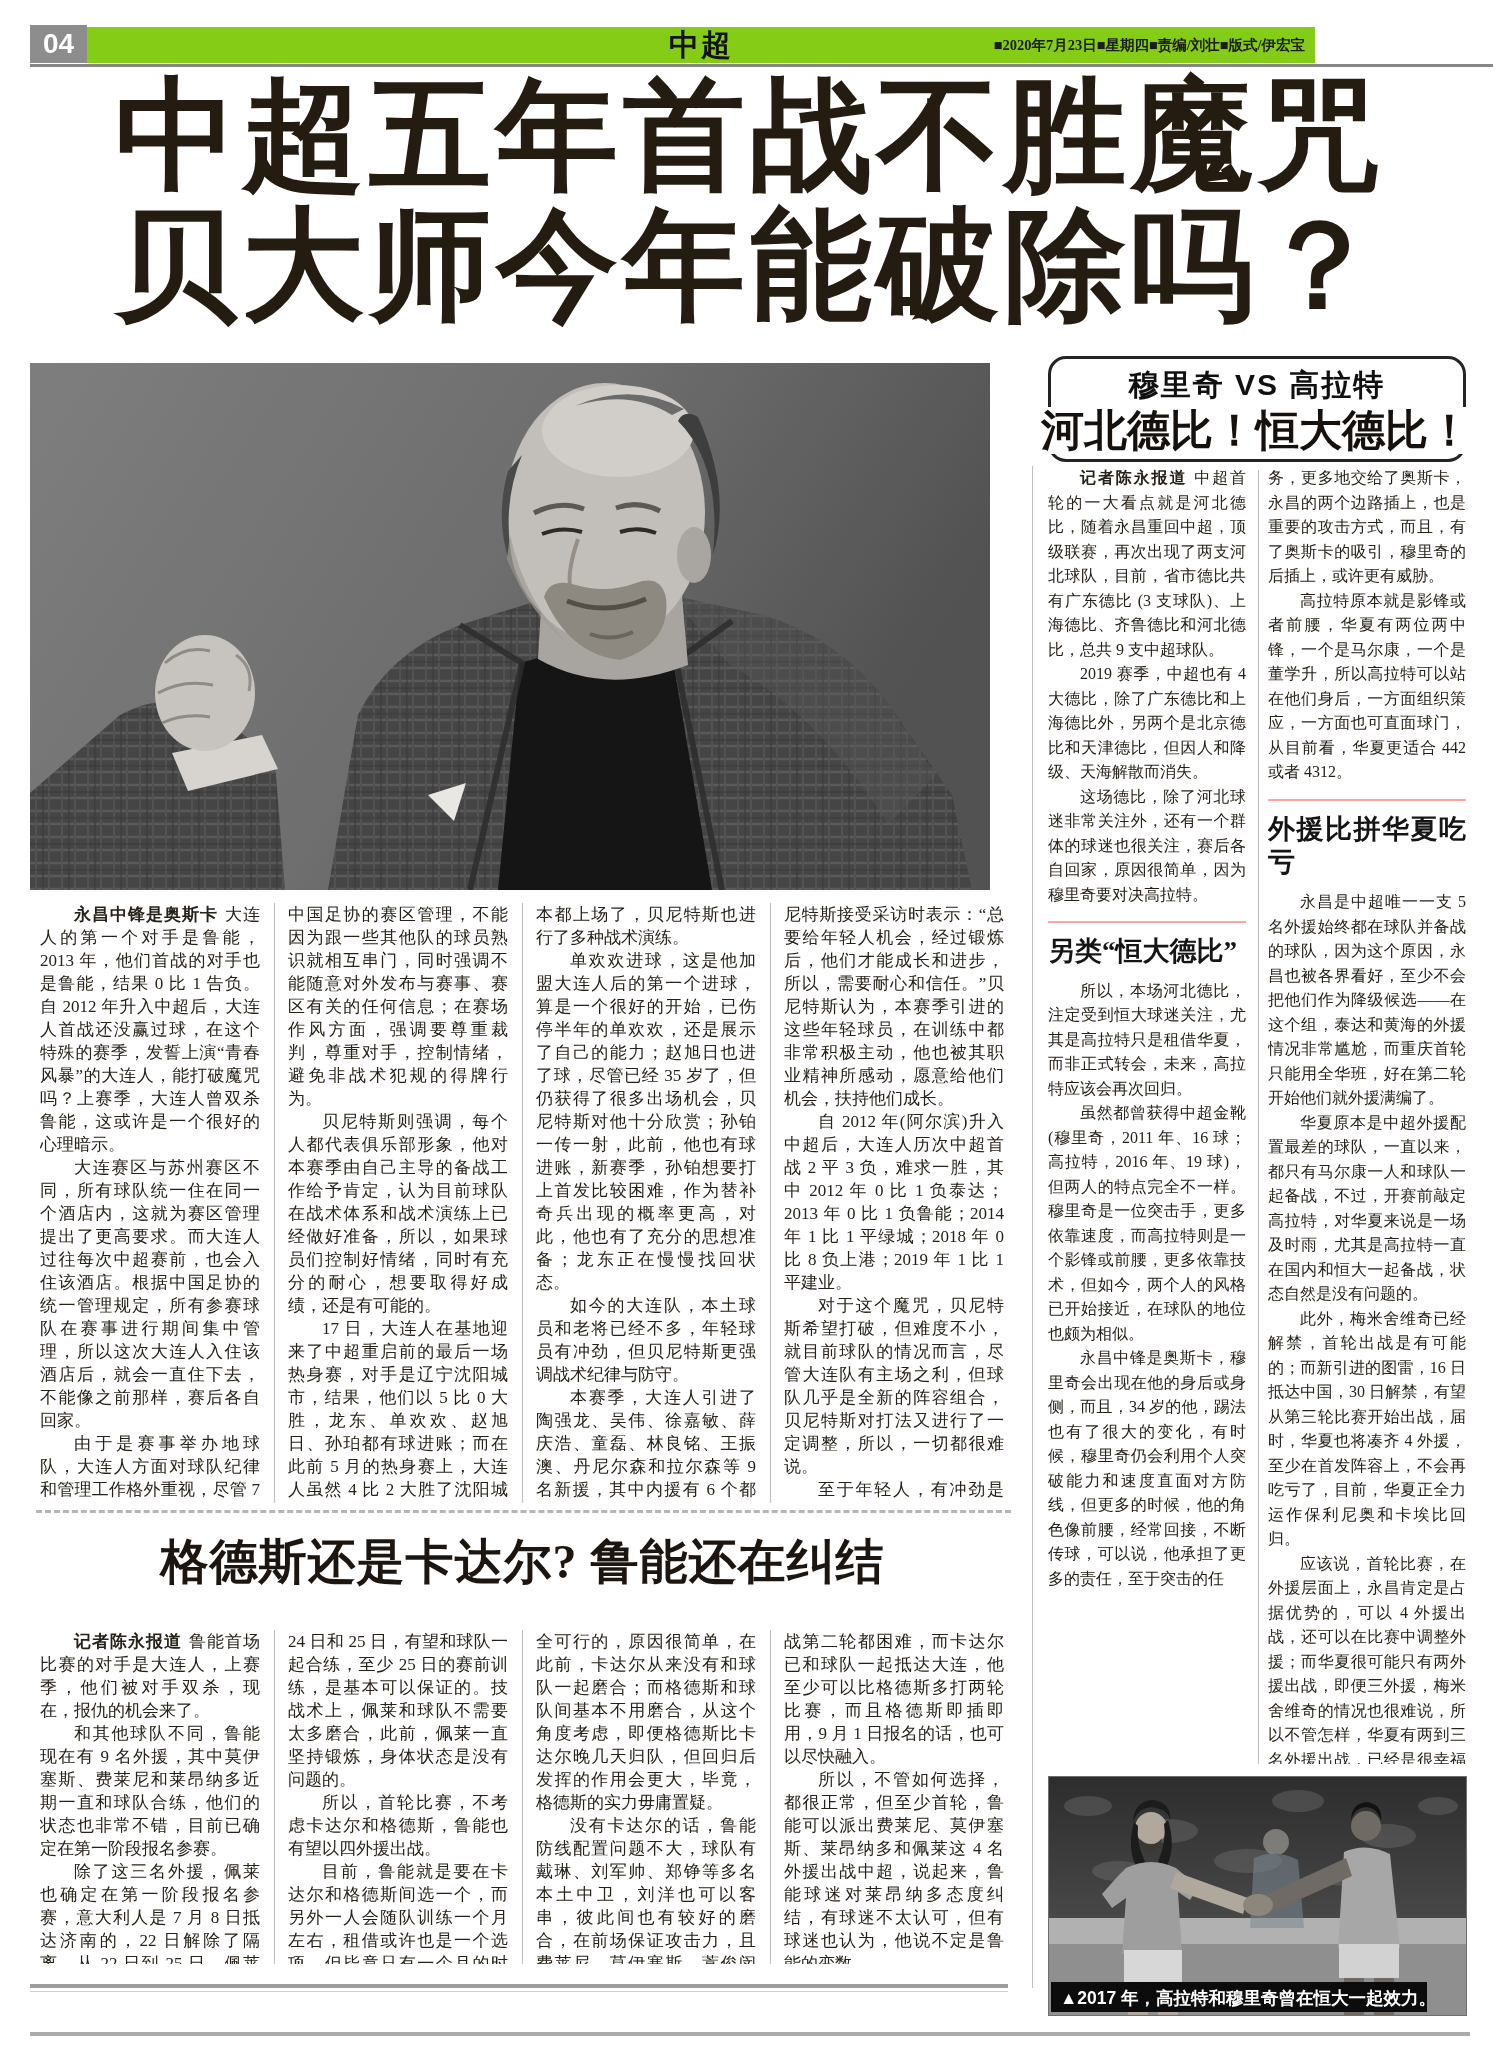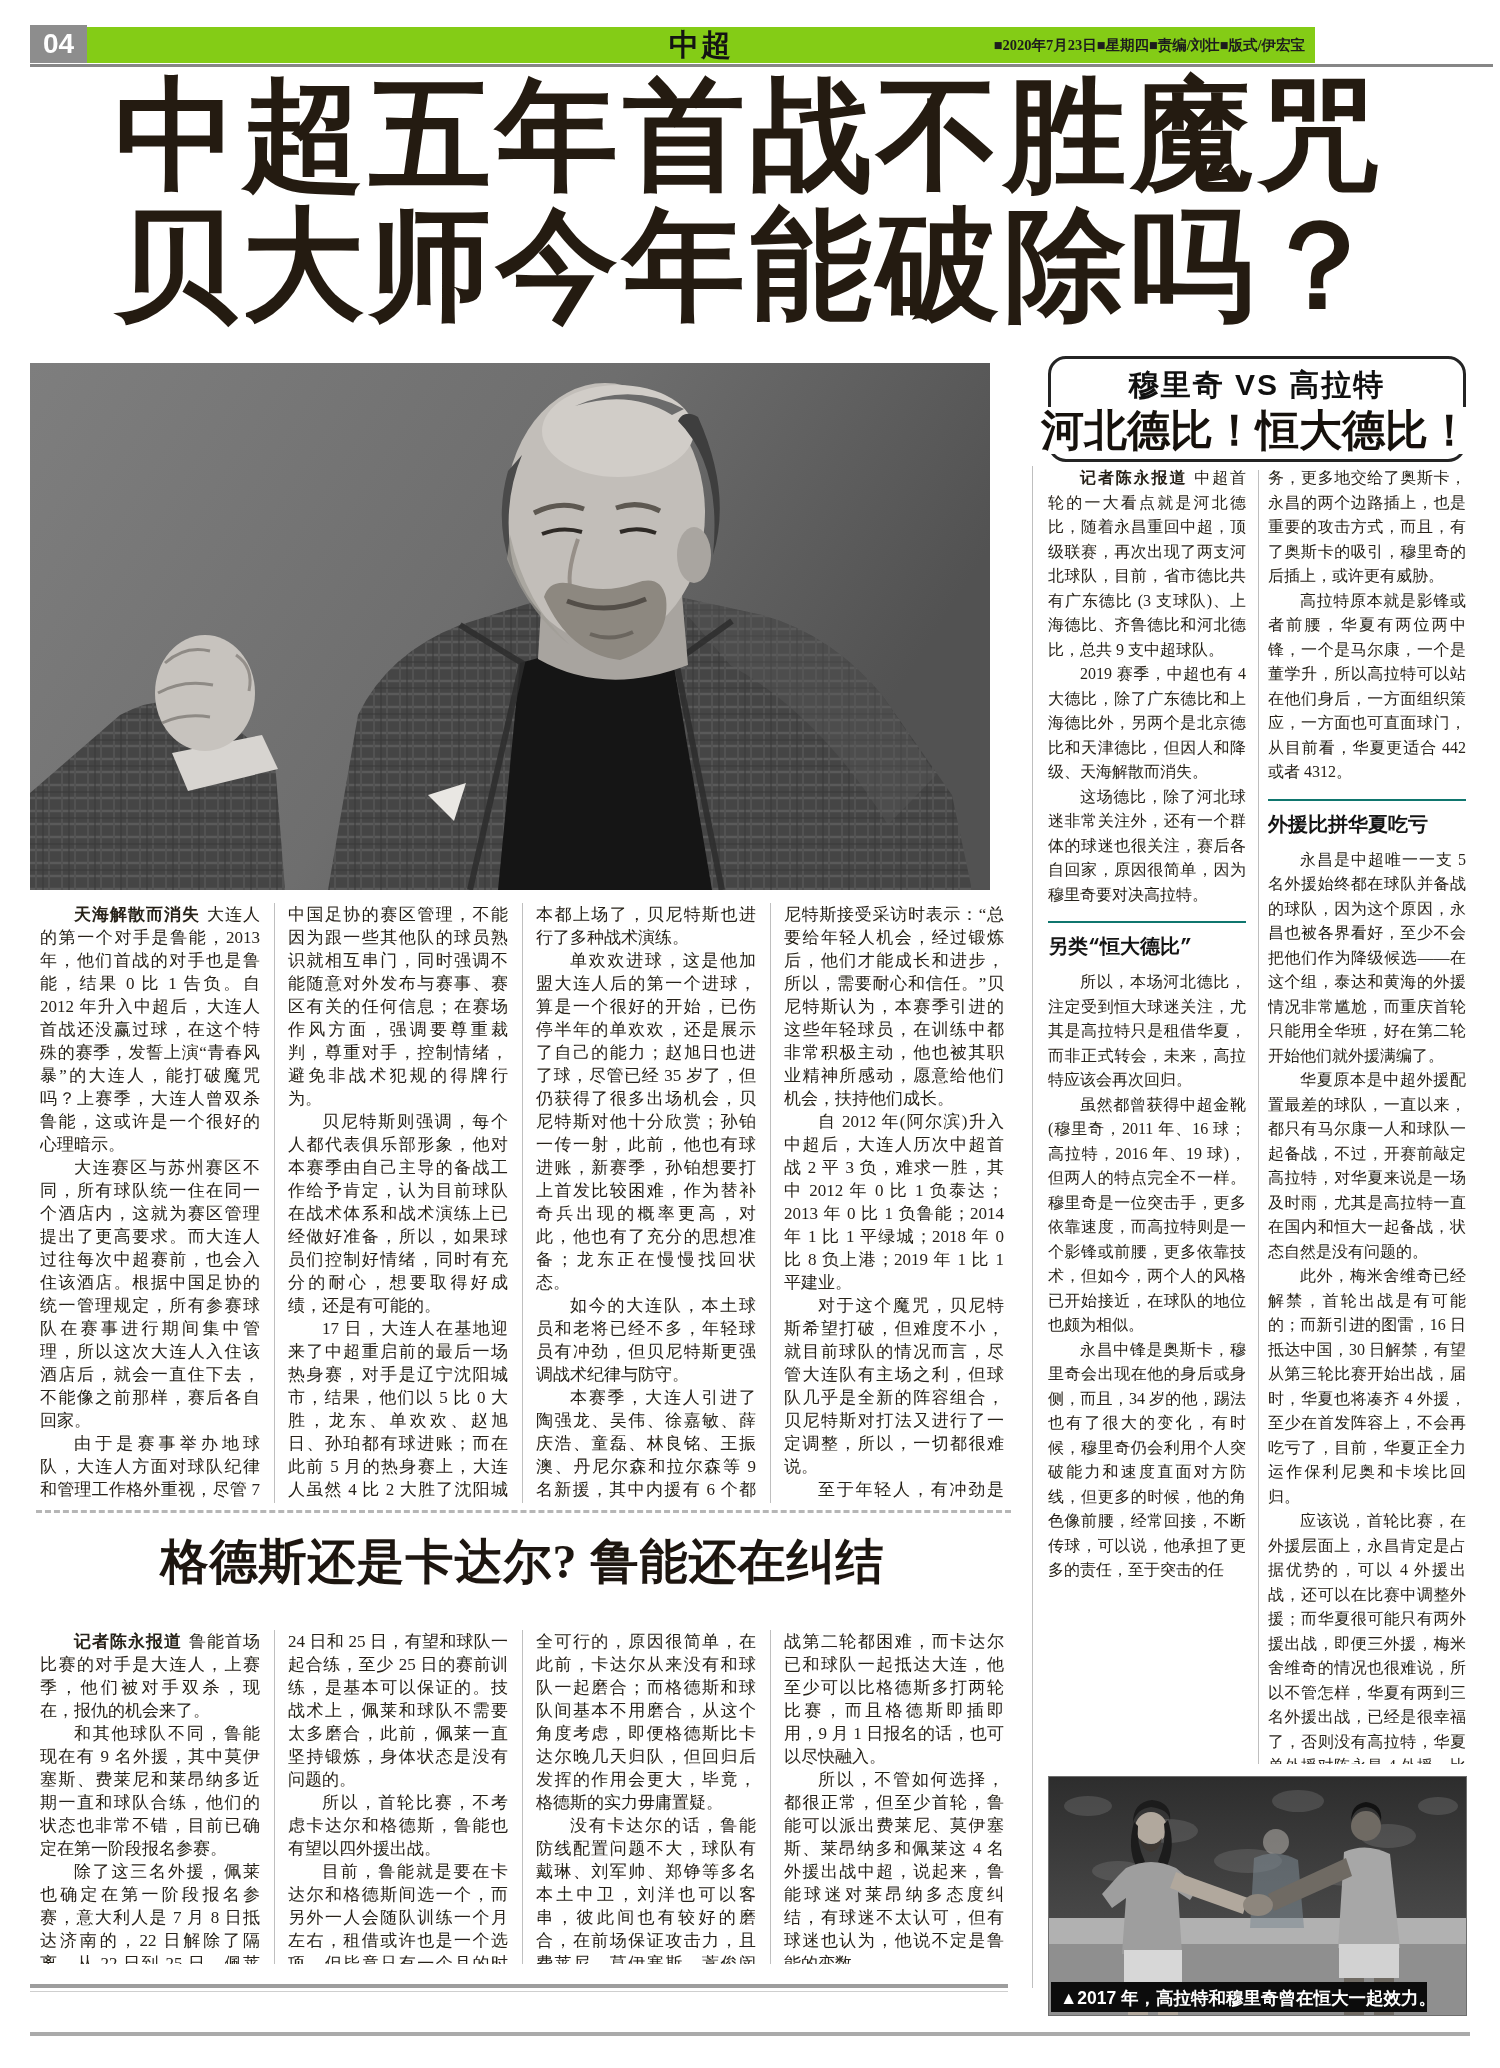--- a/index.html
+++ b/index.html
@@ -55,23 +55,23 @@
   .kicker{position:absolute;left:1048px;top:365px;width:418px;text-align:center;
           font-family:"Liberation Sans","DejaVu Sans",sans-serif;font-weight:bold;
           font-size:30px;color:#101010;letter-spacing:2px;}
   .side-headline{position:absolute;left:1032px;top:404px;width:448px;margin:0;text-align:center;
                  font-family:"Liberation Serif","DejaVu Serif",serif;font-weight:bold;
                  font-size:43px;line-height:54px;color:#16110c;white-space:nowrap;}
   .side-headline span{background:#ffffff;padding:0 8px;}
 
   .scol{position:absolute;top:466px;width:198px;height:1298px;overflow:hidden;
         font-size:16px;line-height:24.5px;text-align:justify;}
-  .subhead{font-family:Liberation Mono, monospace;font-weight:bold;
-           font-size:20px;line-height:1.25;text-indent:0;letter-spacing:0;
-           border-top:2px solid #0f766e;margin:14px 0 10px;padding-top:12px;color:#151515;}
+  .subhead{font-family:Liberation Serif, serif;font-weight:bold;
+           font-size:27px;line-height:1.25;text-indent:0;letter-spacing:0;
+           border-top:2px solid #fca5a5;margin:14px 0 10px;padding-top:12px;color:#151515;}
 </style>
 </head>
 <body>
 
 <div class="page">
 
   <div class="pagenum">04</div>
   <div class="topbar">
     <div class="topbar-title">中超</div>
     <div class="topbar-meta">■2020年7月23日■星期四■责编/刘壮■版式/伊宏宝</div>
@@ -131,21 +131,21 @@
       <path d="M512 171 q20 -8 40 -2 M590 169 q18 -6 36 1" stroke="#2e2a26" stroke-width="4" fill="none"></path>
       <path d="M548 176 q-13 38 -6 55 q8 10 22 6" stroke="#968f88" stroke-width="4" fill="none"></path>
       <path d="M480 172 Q496 242 540 282 Q500 252 477 196 Z" fill="#a09c96" opacity="0.7"></path>
       <path d="M514 234 Q520 214 546 222 Q576 231 606 220 Q631 211 636 235 Q641 281 590 297 Q539 291 514 234 Z" fill="#8d8880"></path>
       <path d="M537 238 Q576 253 616 236" stroke="#534e48" stroke-width="5" fill="none"></path>
       <path d="M560 271 Q581 279 603 269" stroke="#6a655e" stroke-width="4" fill="none"></path>
     </g>
   </svg>
 
   <div class="col" style="left:40px">
-    <p class="para"><b class="byline">天海解散而消失</b><span>大连人的第一个对手是鲁能，2013 年，他们首战的对手也是鲁能，结果 0 比 1 告负。自 2012 年升入中超后，大连人首战还没赢过球，在这个特殊的赛季，发誓上演“青春风暴”的大连人，能打破魔咒吗？上赛季，大连人曾双杀鲁能，这或许是一个很好的心理暗示。</span></p>
+    <p class="para"><b class="byline">永昌中锋是奥斯卡</b><span>大连人的第一个对手是鲁能，2013 年，他们首战的对手也是鲁能，结果 0 比 1 告负。自 2012 年升入中超后，大连人首战还没赢过球，在这个特殊的赛季，发誓上演“青春风暴”的大连人，能打破魔咒吗？上赛季，大连人曾双杀鲁能，这或许是一个很好的心理暗示。</span></p>
     <p class="para">大连赛区与苏州赛区不同，所有球队统一住在同一个酒店内，这就为赛区管理提出了更高要求。而大连人过往每次中超赛前，也会入住该酒店。根据中国足协的统一管理规定，所有参赛球队在赛事进行期间集中管理，所以这次大连人入住该酒店后，就会一直住下去，不能像之前那样，赛后各自回家。</p>
     <p class="para">由于是赛事举办地球队，大连人方面对球队纪律和管理工作格外重视，尽管 7 月 26 日才迎来首战，但球队 20 日就召开了动员大会，总经理高堰在会上宣读了纪律，包括三个底线和五个必须，要求所有队员必须服从</p>
   </div>
   <div class="col" style="left:288px">
     <p class="para cont">中国足协的赛区管理，不能因为跟一些其他队的球员熟识就相互串门，同时强调不能随意对外发布与赛事、赛区有关的任何信息；在赛场作风方面，强调要尊重裁判，尊重对手，控制情绪，避免非战术犯规的得牌行为。</p>
     <p class="para">贝尼特斯则强调，每个人都代表俱乐部形象，他对本赛季由自己主导的备战工作给予肯定，认为目前球队在战术体系和战术演练上已经做好准备，所以，如果球员们控制好情绪，同时有充分的耐心，想要取得好成绩，还是有可能的。</p>
     <p class="para">17 日，大连人在基地迎来了中超重启前的最后一场热身赛，对手是辽宁沈阳城市，结果，他们以 5 比 0 大胜，龙东、单欢欢、赵旭日、孙珀都有球进账；而在此前 5 月的热身赛上，大连人虽然 4 比 2 大胜了沈阳城市，但还是丢了两个球，本场比赛，大连人零封了对手。</p>
 
   </div>
   <div class="col" style="left:536px">

